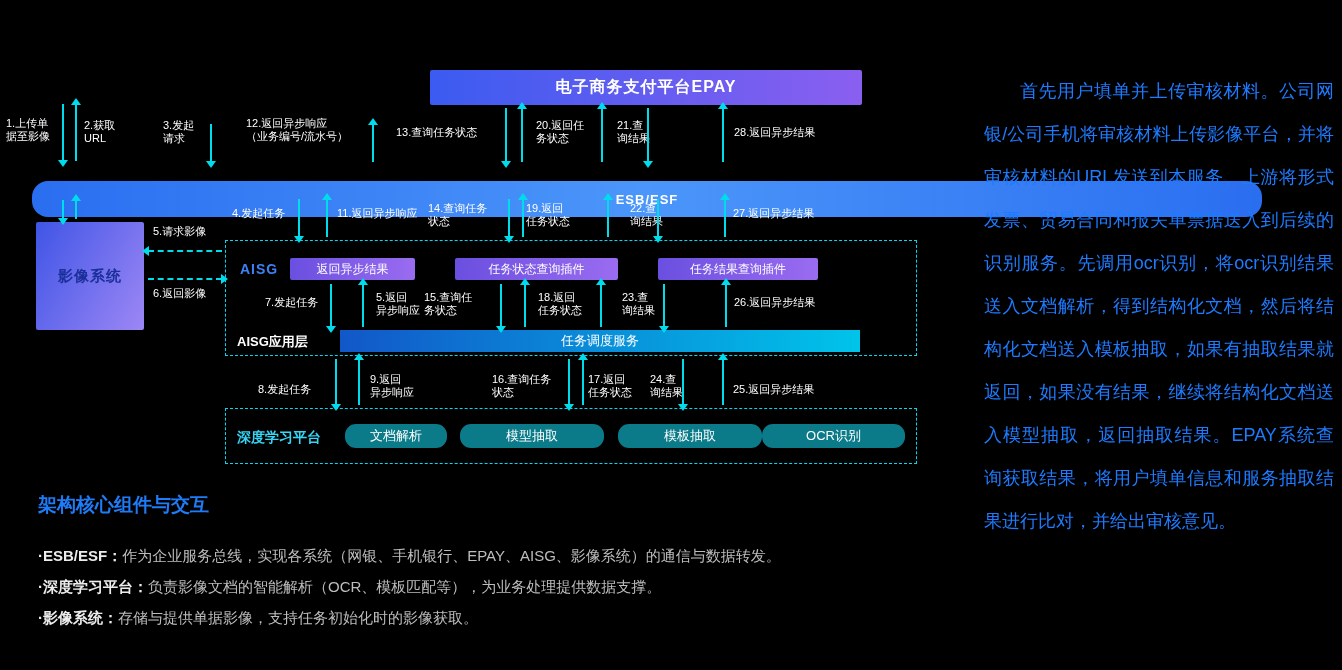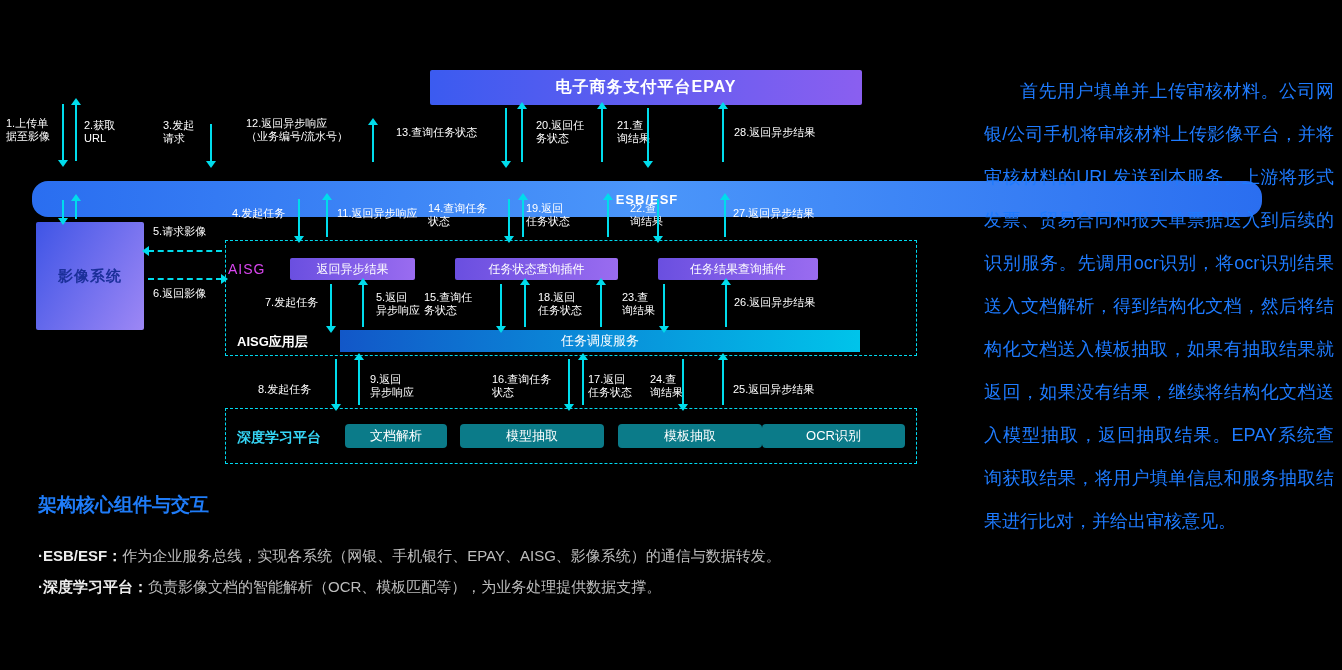--- a/index.html
+++ b/index.html
@@ -20,35 +20,35 @@
   
   .esb{position:absolute;left:32px;top:181px;width:1230px;height:36px;border-radius:16px;display:flex;align-items:center;justify-content:center;
        color:#fff;font-size:13px;font-weight:bold;letter-spacing:1px;background:linear-gradient(90deg,#2a6ef0 0%,#4b96fa 50%,#2a6ef0 100%);}
 
   
   .imgsys{position:absolute;left:36px;top:222px;width:108px;height:108px;display:flex;align-items:center;justify-content:center;
           color:#1b2f9a;font-size:15px;font-weight:bold;letter-spacing:1px;background:linear-gradient(120deg,#3f55e6,#9d87f5);border-radius:2px;}
 
   
   .aisg-box{position:absolute;left:225px;top:240px;width:690px;height:114px;border:1.5px dashed #00d9f0;}
-  .aisg-label{position:absolute;left:228px;top:261px;color:#d946ef;font-size:14px;font-weight:normal;letter-spacing:1px;}
+  .aisg-label{position:absolute;left:240px;top:261px;color:#3b82f6;font-size:14px;font-weight:bold;letter-spacing:1px;}
   .plugin{position:absolute;top:258px;height:22px;display:flex;align-items:center;justify-content:center;color:#fff;font-size:12px;
           background:linear-gradient(90deg,#6a4fe0,#9a6cf0);border-radius:2px;}
   .plugin.p1{left:290px;width:125px;}
   .plugin.p2{left:455px;width:163px;}
   .plugin.p3{left:658px;width:160px;}
   .applayer-label{position:absolute;left:237px;top:333px;color:#fff;font-size:13px;font-weight:bold;}
   .scheduler{position:absolute;left:340px;top:330px;width:520px;height:22px;display:flex;align-items:center;justify-content:center;
              color:#fff;font-size:13px;background:linear-gradient(90deg,#1257c8,#00c4ea);border-radius:0;}
 
   
   .dl-box{position:absolute;left:225px;top:408px;width:690px;height:54px;border:1.5px dashed #00d9f0;}
   .dl-label{position:absolute;left:237px;top:429px;color:#35d5f5;font-size:14px;font-weight:bold;}
   .dl-svc{position:absolute;top:424px;height:24px;display:flex;align-items:center;justify-content:center;color:#fff;font-size:13px;
-          background:#0b7b89;border-radius:4px;}
+          background:#0b7b89;border-radius:11px;}
   .dl-svc.s1{left:345px;width:102px;}
   .dl-svc.s2{left:460px;width:144px;}
   .dl-svc.s3{left:618px;width:144px;}
   .dl-svc.s4{left:762px;width:143px;}
 
   
   .flow-layer{position:absolute;inset:0;}
   .flow-label{position:absolute;color:#fff;font-size:11px;line-height:13px;white-space:pre-line;}
   .arrow-v{position:absolute;width:2px;background:#00dcec;}
   .arrow-v.up::before{content:"";position:absolute;top:-6px;left:-4px;width:0;height:0;
@@ -177,17 +177,18 @@
       <div class="arrow-v down" style="height: 46px; left: 682px; top: 359px;"></div>
       <div class="arrow-v up" style="height: 46px; left: 722px; top: 359px;"></div>
       <div class="arrow-h left dashed" style="width: 74px; left: 148px; top: 250px;"></div>
       <div class="arrow-h right dashed" style="width: 74px; left: 148px; top: 278px;"></div>
     </div>
 
   <div class="notes">
     <div class="notes-heading">架构核心组件与交互</div>
     <div class="bullet"><span class="term">·ESB/ESF：</span><span class="btext">作为企业服务总线，实现各系统（网银、手机银行、EPAY、AISG、影像系统）的通信与数据转发。</span></div>
     <div class="bullet"><span class="term">·深度学习平台：</span><span class="btext">负责影像文档的智能解析（OCR、模板匹配等），为业务处理提供数据支撑。</span></div>
+    <div class="bullet"><span class="term">·影像系统：</span><span class="btext">存储与提供单据影像，支持任务初始化时的影像获取。</span></div>
   </div>
 
   <div class="desc">首先用户填单并上传审核材料。公司网银/公司手机将审核材料上传影像平台，并将审核材料的URL发送到本服务。上游将形式发票、贸易合同和报关单票据送入到后续的识别服务。先调用ocr识别，将ocr识别结果送入文档解析，得到结构化文档，然后将结构化文档送入模板抽取，如果有抽取结果就返回，如果没有结果，继续将结构化文档送入模型抽取，返回抽取结果。EPAY系统查询获取结果，将用户填单信息和服务抽取结果进行比对，并给出审核意见。</div>
 
 </div>
 
 </body></html>

